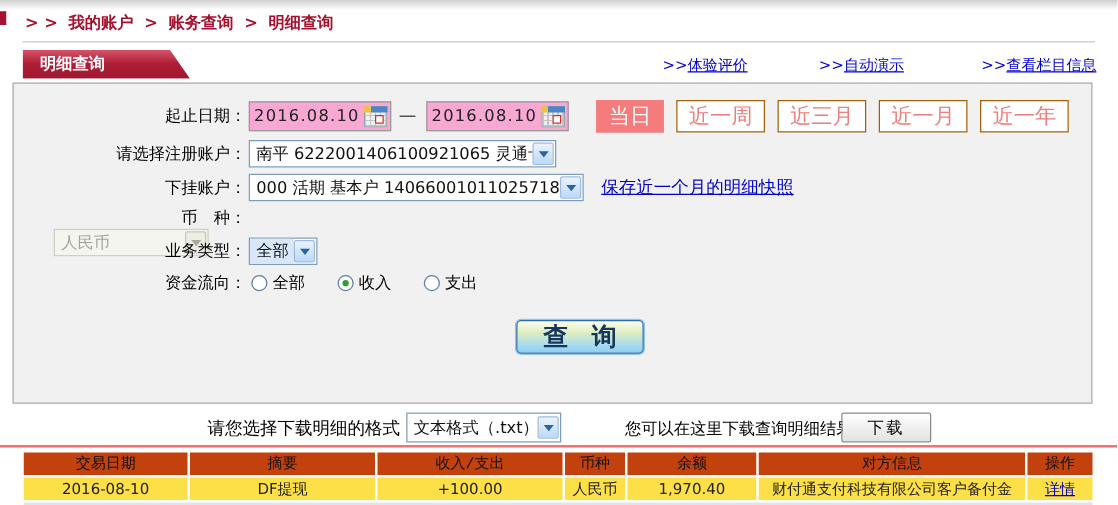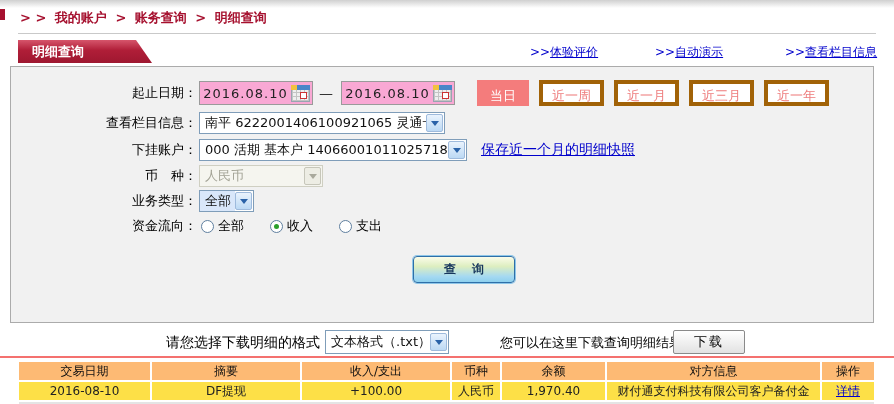--- a/index.html
+++ b/index.html
@@ -42,22 +42,22 @@
          repeating-linear-gradient(0deg,#c4c4c4 0 1px, transparent 1px 4px),
          repeating-linear-gradient(90deg,#c4c4c4 0 1px, transparent 1px 4px), #efefef;
          position:relative; flex:none; cursor:pointer; }
   .cal::before { content:""; position:absolute; left:-1px; top:-1px; right:-1px; height:5px;
                  background:linear-gradient(90deg,#f2c23e 0 30%, #4a86c8 30%); }
   .cal::after { content:""; position:absolute; right:2px; bottom:2px; width:5px; height:5px;
                 background:#fff; border:1px solid #cc3333; }
   .datesep { margin:0 6px; font-size:14px; color:#333; }
 
   
-  .chip { height:26px; padding:0 9px; line-height:24px; border:4px solid #a16207; color:#ee7d7d;
-          background:#fff; font-size:13px; margin-left:10px; cursor:pointer; white-space:nowrap; }
+  .chip { height:26px; padding:0 9px; line-height:24px; border:1px solid #a16207; color:#ee7d7d;
+          background:#fff; font-size:17px; margin-left:10px; cursor:pointer; white-space:nowrap; }
   .chip.first { margin-left:22px; }
   .chip.active { background:#f47c7c; border-color:#f47c7c; color:#fff; }
 
   
   .sel { height:22px; background:#fff; border:1px solid #7f9db9; display:flex; align-items:center;
          margin-left:2px; cursor:pointer; }
   .sel .stext { flex:1; padding-left:5px; font-size:13px; color:#111; white-space:nowrap; overflow:hidden; }
   .sel .arrow { width:17px; height:18px; margin-right:1px; border:1px solid #9ebadc; border-radius:2px;
                 background:linear-gradient(#eaf3fd,#bcd9f4); display:flex; align-items:center; justify-content:center; flex:none; }
   .sel .arrow i { display:block; width:0; height:0; border-left:4px solid transparent; border-right:4px solid transparent;
@@ -77,41 +77,41 @@
   .radio { width:13px; height:13px; border-radius:50%; border:1px solid #5f7f9f; background:#fff;
            position:relative; margin-right:4px; flex:none; }
   .radio.checked::after { content:""; position:absolute; left:3px; top:3px; width:5px; height:5px;
                           border-radius:50%; background:#2ca02c; }
   .radio-item .rlabel { font-size:13px; }
 
   
   .query-btn { position:absolute; left:402px; top:189px; width:102px; height:27px;
                border:1px solid #2f6fa8; border-radius:4px; box-shadow:0 0 0 1px #8ec6e8;
                background:linear-gradient(180deg,#fbfce9 0%, #ddeec0 38%, #a5d9f2 78%, #8ed0ee 100%);
-               color:#17365d; font-weight:bold; font-size:12px; letter-spacing:6px;
+               color:#17365d; font-weight:bold; font-size:20px; letter-spacing:6px;
                display:flex; align-items:center; justify-content:center; cursor:pointer; padding-left:6px; }
 
   
   .dl-label1 { position:absolute; left:110px; top:334px; width:210px; text-align:right; font-size:14px; }
   .dl-sel { position:absolute; left:323px; top:330px; width:124px; height:24px; }
   .dl-sel .stext { font-size:13px; }
   .dl-label2 { position:absolute; left:500px; top:334px; font-size:13px; }
   .dl-btn { position:absolute; left:673px; top:330px; width:72px; height:24px;
             border:1px solid #8a8a8a; border-radius:2px; background:linear-gradient(#ffffff,#e2e2e2);
             font-size:13px; display:flex; align-items:center; justify-content:center; letter-spacing:2px; cursor:pointer; }
 
   .redline { position:absolute; left:0; top:356px; width:894px; height:2px; background:#f4716f; }
 
   
   .table { position:absolute; left:19px; top:362px; width:855px; }
   .trow { display:flex; margin-bottom:2px; }
   .tcell { height:18px; line-height:18px; text-align:center; font-size:12px; margin-right:2px;
            overflow:hidden; white-space:nowrap; }
   .tcell:last-child { margin-right:0; }
-  .thead .tcell { background:#fdba74; color:#111; }
+  .thead .tcell { background:#c2410c; color:#111;font-family:Liberation Mono, monospace; }
   .tdata .tcell { background:#fde047; color:#222; }
   .c0{width:131px;} .c1{width:148px;} .c2{width:148px;} .c3{width:48px;} .c4{width:103px;} .c5{width:213px;} .c6{width:52px;}
   .amount { color:#cc0000; }
   .detail-link { color:#0000cc; text-decoration:underline; cursor:pointer; }
   .tnext { position:absolute; left:19px; top:402px; width:855px; height:2px; background:#e4e4e4; }
 </style>
 </head>
 <body>
 
 <div class="page">
@@ -144,47 +144,47 @@
         <span class="dval">2016.08.10</span>
         <span class="cal"></span>
       </div>
       <span class="datesep">—</span>
       <div class="dateinput">
         <span class="dval">2016.08.10</span>
         <span class="cal"></span>
       </div>
       <span class="chip first active">当日</span>
       <span class="chip">近一周</span>
+      <span class="chip">近三月</span>
       <span class="chip">近一月</span>
-      <span class="chip">近三月</span>
       <span class="chip">近一年</span>
     </div>
 
     <div class="frow" style="top:45px;">
-      <div class="flabel">查看栏目信息：</div>
+      <div class="flabel">请选择注册账户：</div>
       <div class="sel" style="width:246px;">
         <span class="stext">南平 6222001406100921065 灵通卡</span>
         <span class="arrow">
             <i></i>
           </span>
       </div>
     </div>
 
     <div class="frow" style="top:72px;">
       <div class="flabel">下挂账户：</div>
       <div class="sel" style="width:268px;">
         <span class="stext">000 活期 基本户 1406600101102571848</span>
         <span class="arrow">
             <i></i>
           </span>
       </div>
       <span class="snap-link">保存近一个月的明细快照</span>
     </div>
 
-    <div class="frow" style="top:98px;">
+    <div class="frow" style="top:98px;flex-direction:column;">
       <div class="flabel">币　种：</div>
       <div class="sel disabled" style="width:124px;">
         <span class="stext">人民币</span>
         <span class="arrow">
             <i></i>
           </span>
       </div>
     </div>
 
     <div class="frow" style="top:123px;">

